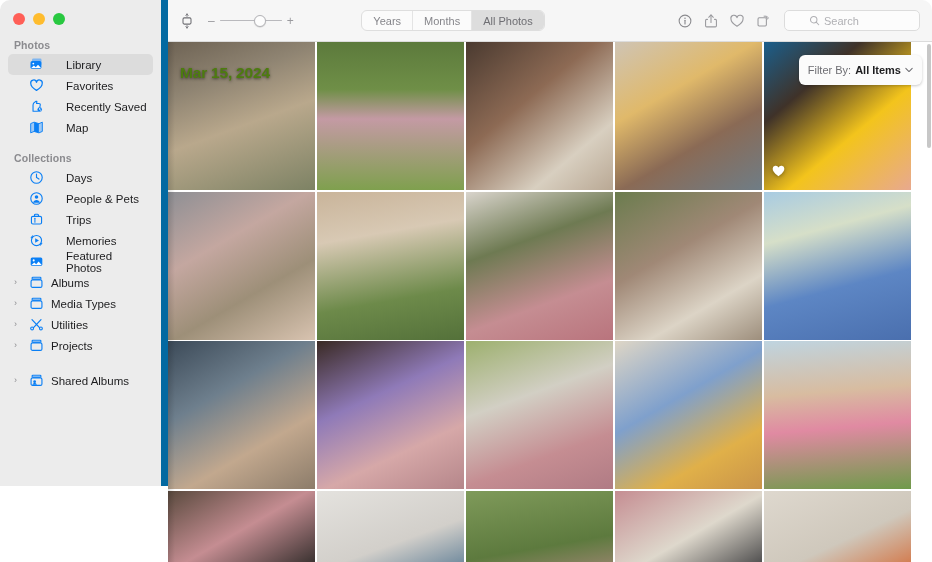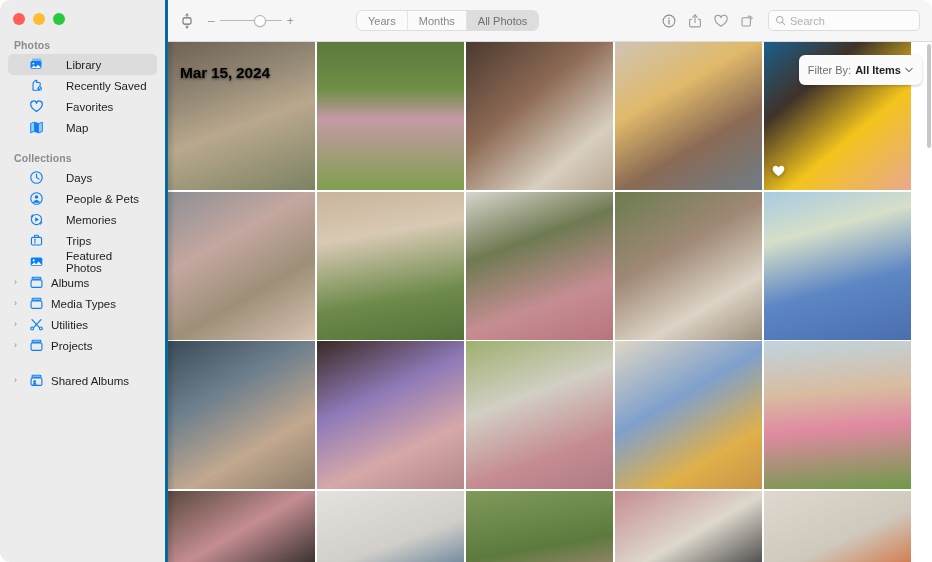--- a/index.html
+++ b/index.html
@@ -9,23 +9,23 @@
     background: #ffffff; overflow: hidden;
   }
   .window {
     position: relative; width: 932px; height: 562px;
     display: flex; background: #ffffff;
     border-radius: 10px; overflow: hidden;
   }
 
   
   .sidebar {
-    width: 168px; height: 562px; flex: 0 0 168px;
+    width: 168px; height: 486px; flex: 0 0 168px;
     background: #ececec;
-    border-right: 3px solid #0369a1;
+    border-right: 7px solid #0369a1;
     position: relative;
   }
   .traffic {
     display: flex; gap: 8px; padding: 13px 0 0 13px;
   }
   .light { width: 12px; height: 12px; border-radius: 50%; }
   .light.red { background: #ff5f57; }
   .light.yellow { background: #febc2e; }
   .light.green { background: #28c840; }
 
@@ -91,41 +91,41 @@
   }
   .seg-btn {
     font-size: 11px; color: #86868b; padding: 0 11px;
     height: 20px; display: flex; align-items: center;
     border-right: 1px solid #e4e4e4;
   }
   .seg-btn:last-child { border-right: none; }
   .seg-btn.active { background: #dddddd; color: #6e6e73; }
   .tb-right { display: flex; align-items: center; gap: 4px; margin-left: auto; }
   .search {
-    width: 152px; height: 21px; border: 1px solid #dcdcdc;
+    width: 136px; height: 21px; border: 1px solid #dcdcdc;
     border-radius: 5px; background: #fcfcfc;
-    display: flex; align-items: center; gap: 4px; padding: 0 6px;
+    display: flex; align-items: center; gap: 4px; padding: 0 24px;
     margin-left: 6px;
   }
   .search .ph { font-size: 11px; color: #b0b0b4; }
 
   
   .grid-wrap { position: relative; flex: 1; overflow: hidden; background: #fff; }
   .grid {
     display: grid;
     grid-template-columns: repeat(5, 147.4px);
     grid-auto-rows: 148px;
     gap: 1.5px;
     width: 100%;
   }
   .cell { position: relative; overflow: hidden; background: #c8c8c8; }
   .ph-img { position: absolute; inset: 0; }
   .date-overlay {
     position: absolute; left: 12px; top: 22px;
-    font-size: 15.5px; font-weight: 700; color: #000000;
+    font-size: 15.5px; font-weight: 700; color: #4d7c0f;
     text-shadow: 0 1px 3px rgba(0,0,0,0.55);
     letter-spacing: -0.2px; z-index: 5; pointer-events: none;
   }
   .heart-badge {
     position: absolute; left: 8px; bottom: 9px;
     color: #fff; z-index: 4;
     filter: drop-shadow(0 1px 2px rgba(0,0,0,0.35));
   }
   .filter-btn {
     position: absolute; right: 10px; top: 13px; z-index: 10;
@@ -172,34 +172,34 @@
             <rect x="1.6" y="4.2" width="11.6" height="8.4" rx="1.8" fill="#0a7ff5"></rect>
             <circle cx="4.6" cy="7" r="1" fill="#fff"></circle>
             <path d="M2.4 11.6l2.8-2.6 2 1.8 2.4-2.6 3.2 3.4z" fill="#fff"></path>
           </svg>
         </span>
         <span>Library</span>
       </div>
       <div class="sb-item nochev">
         <span class="ico">
           <svg width="15" height="15" viewBox="0 0 16 16" fill="none">
+            <path d="M8 13.2S1.9 9.6 1.9 5.9A3.1 3.1 0 0 1 8 4.6a3.1 3.1 0 0 1 6.1 1.3c0 3.7-6.1 7.3-6.1 7.3z" stroke="#0a7ff5" stroke-width="1.3" fill="none" stroke-linejoin="round"></path>
+          </svg>
+        </span>
+        <span>Favorites</span>
+      </div>
+      <div class="sb-item nochev">
+        <span class="ico">
+          <svg width="15" height="15" viewBox="0 0 16 16" fill="none">
             <path d="M4.3 13V6.4c0-1.4.8-2.4 2-3.1l1.3-.8c.5-.3.9 0 .8.6L8 4.8h2.6c1 0 1.6.7 1.4 1.6l-.9 4.6c-.2 1.2-.9 2-2.1 2z" stroke="#0a7ff5" stroke-width="1.2" fill="none" stroke-linejoin="round"></path>
             <circle cx="11.4" cy="11.2" r="2.4" fill="#0a7ff5"></circle>
             <path d="M11.4 9.9v1.4l.9.6" stroke="#fff" stroke-width="0.9" stroke-linecap="round"></path>
           </svg>
         </span>
         <span>Recently Saved</span>
-      </div>
-      <div class="sb-item nochev">
-        <span class="ico">
-          <svg width="15" height="15" viewBox="0 0 16 16" fill="none">
-            <path d="M8 13.2S1.9 9.6 1.9 5.9A3.1 3.1 0 0 1 8 4.6a3.1 3.1 0 0 1 6.1 1.3c0 3.7-6.1 7.3-6.1 7.3z" stroke="#0a7ff5" stroke-width="1.3" fill="none" stroke-linejoin="round"></path>
-          </svg>
-        </span>
-        <span>Favorites</span>
       </div>
       <div class="sb-item nochev">
         <svg class="ico" width="15" height="15" viewBox="0 0 16 16" fill="none">
           <path d="M1.8 3.8l3.6-1.5v9.9L1.8 13.7z" fill="#9fc9f5"></path>
           <path d="M5.4 2.3l5.2 1.6v9.8L5.4 12.2z" fill="#0a7ff5"></path>
           <path d="M10.6 3.9l3.6-1.6v9.9l-3.6 1.5z" fill="#9fc9f5"></path>
           <path d="M1.8 3.8l3.6-1.5 5.2 1.6 3.6-1.6v9.9l-3.6 1.5-5.2-1.5-3.6 1.5z" stroke="#0a7ff5" stroke-width="1" fill="none" stroke-linejoin="round"></path>
         </svg>
         <span>Map</span>
       </div>
@@ -224,37 +224,37 @@
             <circle cx="8" cy="8" r="6.1" stroke="#0a7ff5" stroke-width="1.2"></circle>
             <circle cx="8" cy="6.3" r="1.9" fill="#0a7ff5"></circle>
             <path d="M4.3 12.6c.6-2 2-3 3.7-3s3.1 1 3.7 3" fill="#0a7ff5"></path>
           </svg>
         </span>
         <span>People &amp; Pets</span>
       </div>
       <div class="sb-item nochev">
         <span class="ico">
           <svg width="15" height="15" viewBox="0 0 16 16" fill="none">
+            <rect x="2.6" y="4.6" width="10.8" height="8.2" rx="1.6" stroke="#0a7ff5" stroke-width="1.2"></rect>
+            <path d="M5.9 4.5V3.4c0-.6.4-1 1-1h2.2c.6 0 1 .4 1 1v1.1" stroke="#0a7ff5" stroke-width="1.2"></path>
+            <path d="M6.3 6.6v4.4" stroke="#0a7ff5" stroke-width="1.1" stroke-linecap="round"></path>
+          </svg>
+        </span>
+        <span>Trips</span>
+      </div>
+      <div class="sb-item nochev">
+        <span class="ico">
+          <svg width="15" height="15" viewBox="0 0 16 16" fill="none">
             <circle cx="8" cy="8" r="5.4" stroke="#0a7ff5" stroke-width="1.2"></circle>
             <path d="M6.6 5.6l4 2.4-4 2.4z" fill="#0a7ff5"></path>
             <path d="M2.3 5.1A6.2 6.2 0 0 1 4 3.1" stroke="#0a7ff5" stroke-width="1.1" stroke-linecap="round"></path>
             <path d="M13.7 10.9a6.2 6.2 0 0 1-1.7 2" stroke="#0a7ff5" stroke-width="1.1" stroke-linecap="round"></path>
           </svg>
         </span>
         <span>Memories</span>
-      </div>
-      <div class="sb-item nochev">
-        <span class="ico">
-          <svg width="15" height="15" viewBox="0 0 16 16" fill="none">
-            <rect x="2.6" y="4.6" width="10.8" height="8.2" rx="1.6" stroke="#0a7ff5" stroke-width="1.2"></rect>
-            <path d="M5.9 4.5V3.4c0-.6.4-1 1-1h2.2c.6 0 1 .4 1 1v1.1" stroke="#0a7ff5" stroke-width="1.2"></path>
-            <path d="M6.3 6.6v4.4" stroke="#0a7ff5" stroke-width="1.1" stroke-linecap="round"></path>
-          </svg>
-        </span>
-        <span>Trips</span>
       </div>
       <div class="sb-item nochev">
         <span class="ico">
           <svg width="15" height="15" viewBox="0 0 16 16" fill="none">
             <rect x="1.8" y="3.6" width="12.4" height="9" rx="1.6" fill="#0a7ff5"></rect>
             <circle cx="5" cy="6.8" r="1.1" fill="#fff"></circle>
             <path d="M2.6 11.8l3-2.8 2.1 1.9 2.5-2.8 3.4 3.7z" fill="#fff"></path>
           </svg>
         </span>
         <span>Featured Photos</span>

